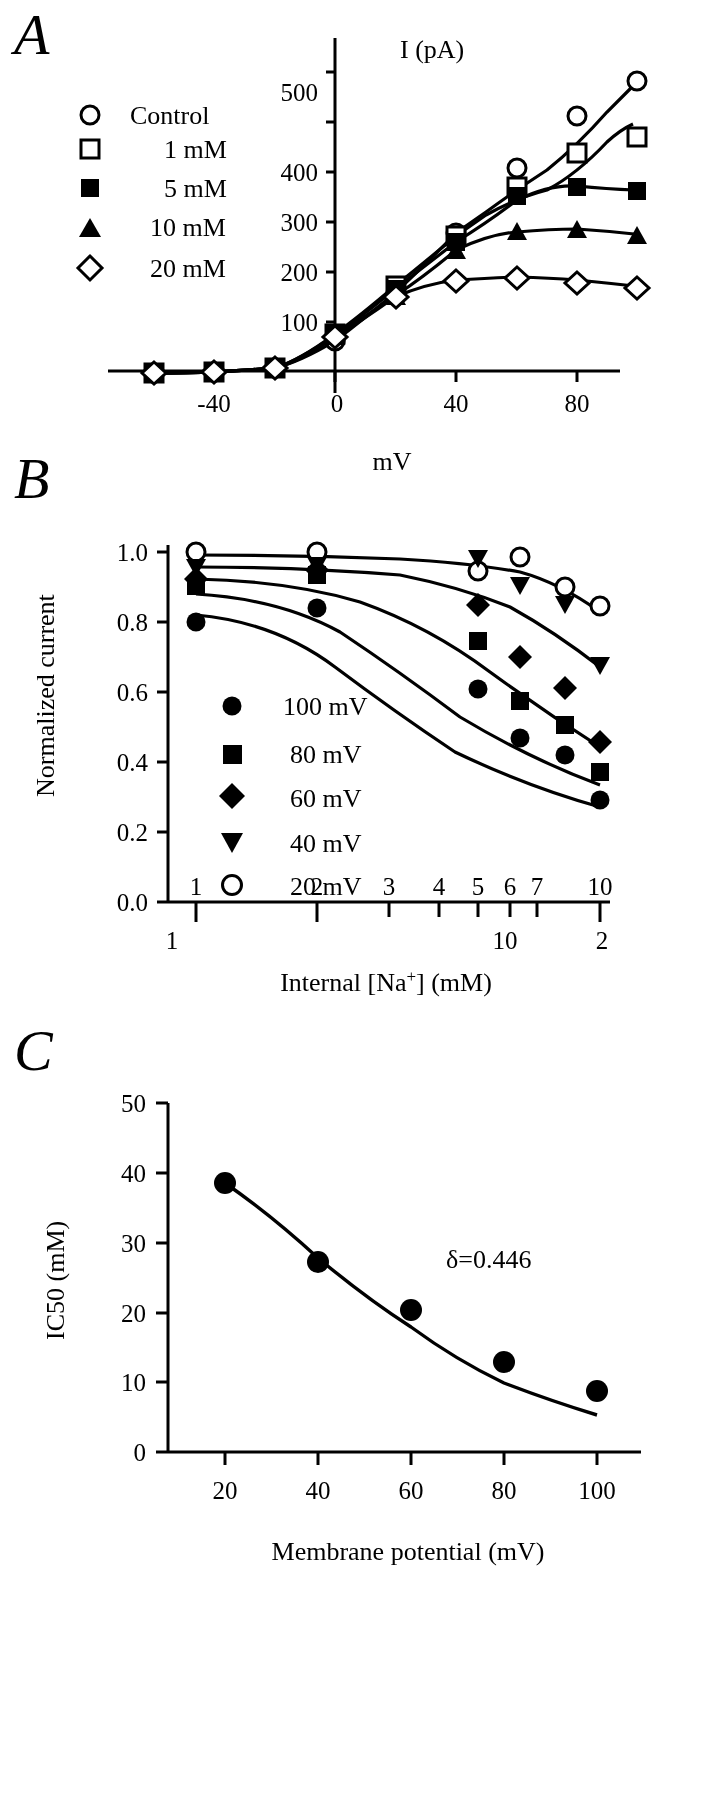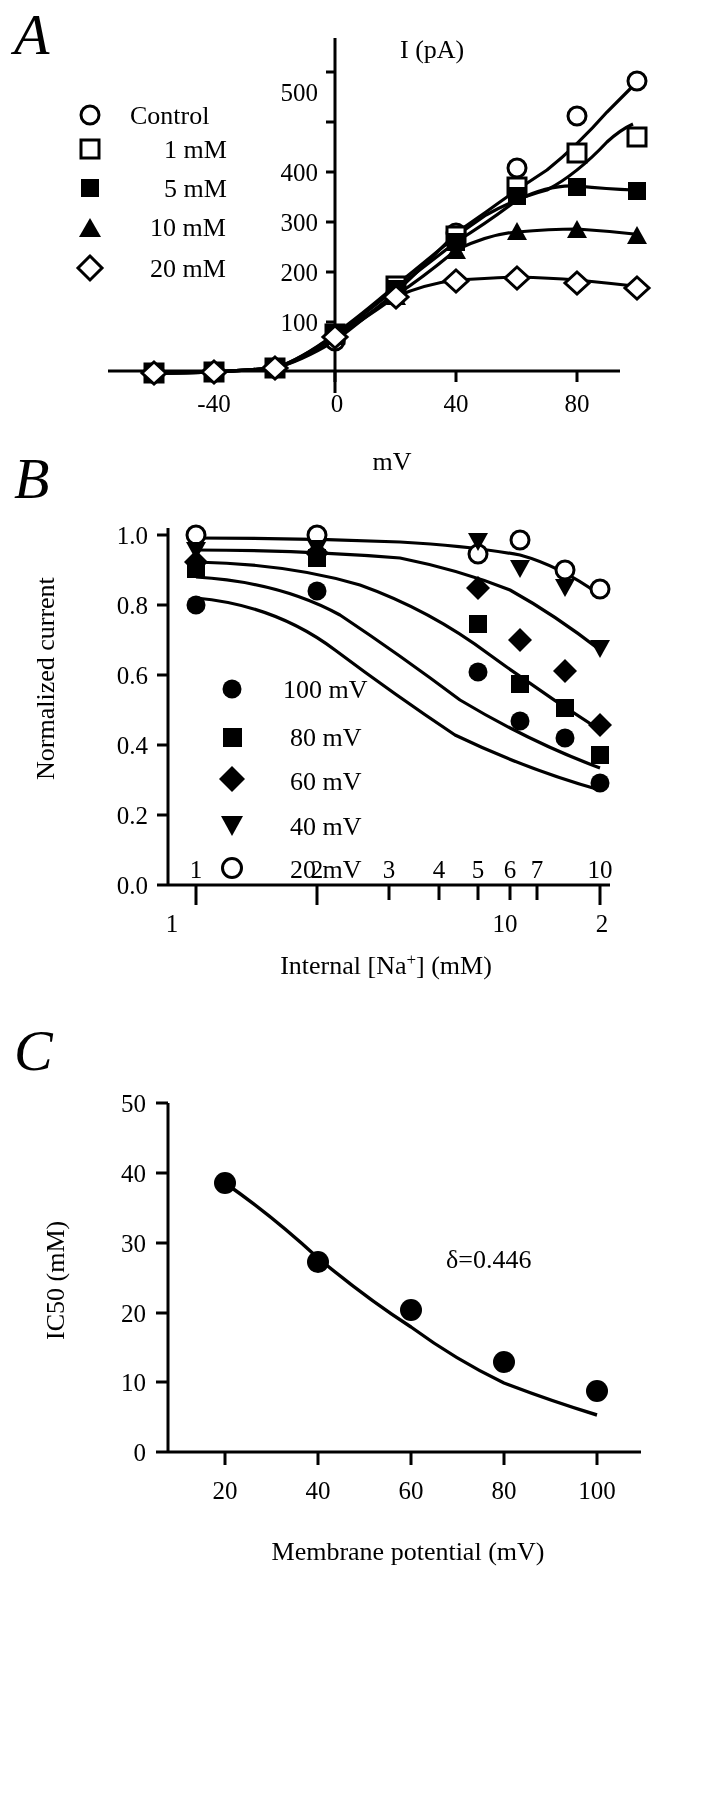--- a/index.html
+++ b/index.html
@@ -186,21 +186,21 @@
         <polygon points="90,256 102,268 90,280 78,268" fill="#fff" stroke="#000" stroke-width="3"></polygon>
         <text class="legend-label" x="150" y="277" text-anchor="start">20 mM</text>
       </g>
     </svg>
   </div>
 </div>
 
 <div class="panel" id="panel-b">
   <div class="panel-letter" style="left:14px; top:0px;">B</div>
 
-  <div class="svg-wrap" style="left:0px; top:0px;">
+  <div class="svg-wrap" style="left:0px; top:17px;">
     <svg width="727" height="540" viewBox="0 0 727 540">
 
       <g>
         <line x1="168" y1="78" x2="168" y2="435" stroke="#000" stroke-width="3"></line>
         <line x1="168" y1="435" x2="610" y2="435" stroke="#000" stroke-width="3"></line>
 
         <line x1="157" y1="85" x2="168" y2="85" stroke="#000" stroke-width="3"></line>
         <line x1="157" y1="155" x2="168" y2="155" stroke="#000" stroke-width="3"></line>
         <line x1="157" y1="225" x2="168" y2="225" stroke="#000" stroke-width="3"></line>
         <line x1="157" y1="295" x2="168" y2="295" stroke="#000" stroke-width="3"></line>

